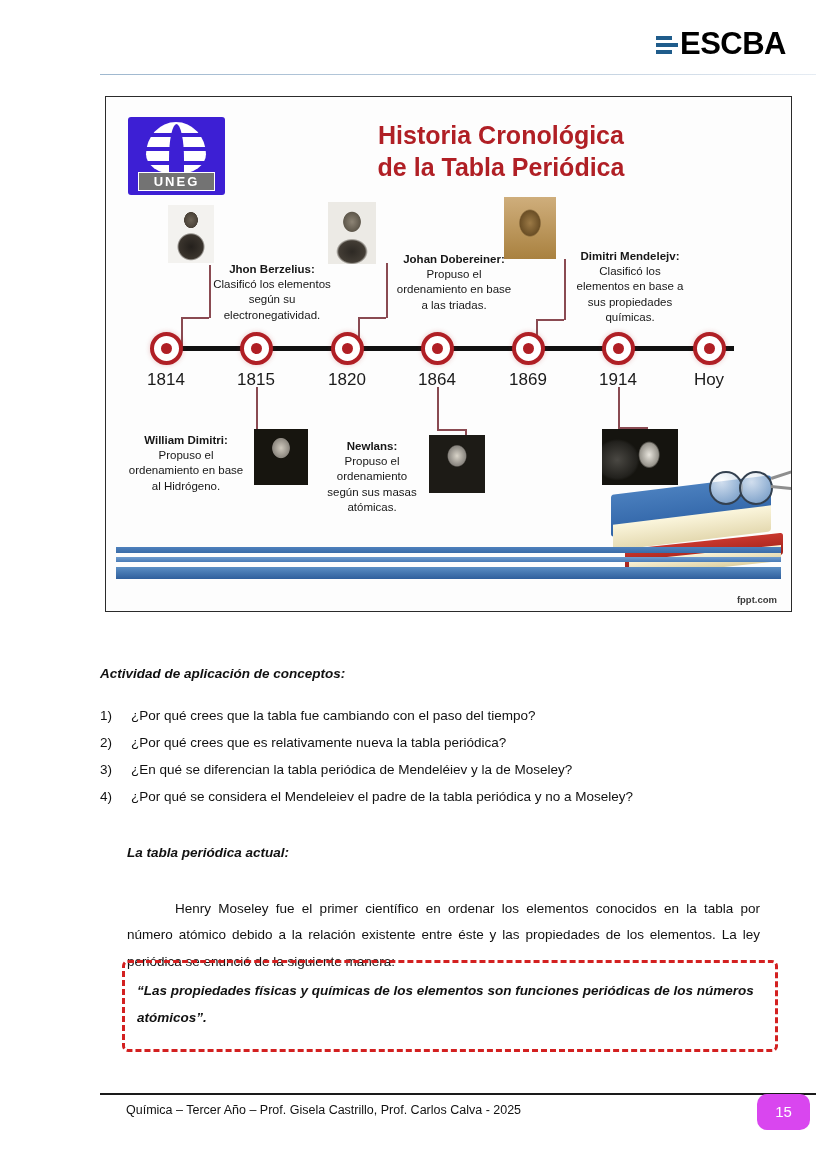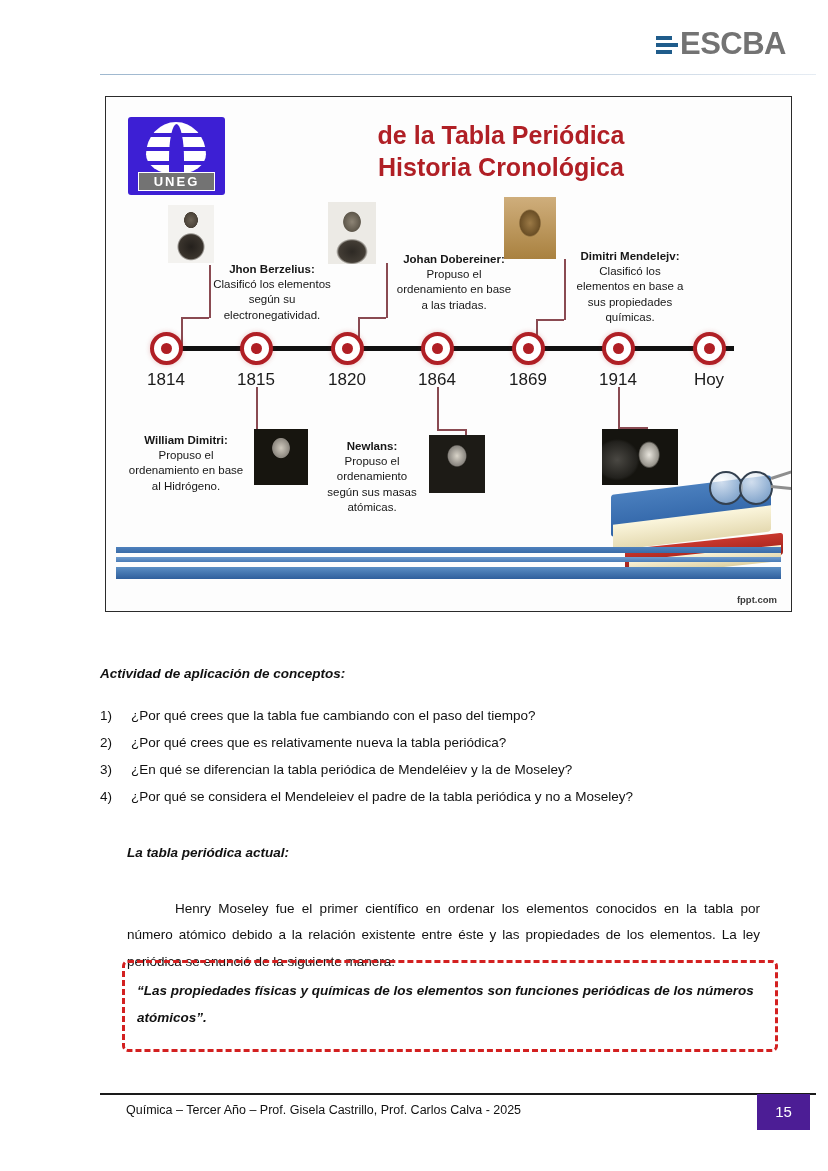--- a/index.html
+++ b/index.html
@@ -26,21 +26,21 @@
   .escba-bars {
     display: inline-block; width: 22px; height: 22px; position: relative;
     margin-right: 2px;
   }
   .escba-bars i {
     position: absolute; left: 0; background: #1f5c8b; height: 4px; display:block;
   }
   .escba-bars i:nth-child(1){ top: 3px; width: 16px; }
   .escba-bars i:nth-child(2){ top: 10px; width: 22px; }
   .escba-bars i:nth-child(3){ top: 17px; width: 16px; }
-  .escba-text { color:#737373; }
+  .escba-text { color:#000000; }
 
   .header-rule {
     position: absolute; left: 100px; top: 74px; width: 716px; height: 1px;
     background: linear-gradient(to right,#9fb8cf,#c6d4e2 70%,#e6ecf3);
   }
 
   
   .info-box {
     position: absolute; left: 105px; top: 96px; width: 687px; height: 516px;
     border: 1.5px solid #2b2b2b; background: #fdfdfd; overflow: hidden;
@@ -242,22 +242,22 @@
   
   .footer-rule {
     position:absolute; left:100px; top:1093px; width:716px; height:2px; background:#1a1a1a;
   }
   .footer-text {
     position:absolute; left:126px; top:1103px;
     font-size:12.5px; color:#111;
   }
   .page-badge {
     position:absolute; left:757px; top:1094px; width:53px; height:36px;
-    background:#4c1d95; color:#ffffff;
-    font-size:15px; text-align:center; line-height:36px;
+    background:#d946ef; color:#ffffff;
+    font-size:15px; text-align:center; line-height:36px;border-radius:10px;
   }
 </style>
 </head>
 <body>
 
 <div class="header">
   <div class="escba-logo">
     <span class="escba-bars">
       <i></i>
         <i></i>
@@ -272,22 +272,22 @@
 
   <div class="uneg-logo">
     <div class="uneg-globe"></div>
     <div class="uneg-stripe" style="top:16px"></div>
     <div class="uneg-stripe" style="top:30px"></div>
     <div class="uneg-stripe" style="top:44px"></div>
     <div class="uneg-box">UNEG</div>
   </div>
 
   <div class="info-title">
+    <div>Historia Cronológica</div>
     <div>de la Tabla Periódica</div>
-    <div>Historia Cronológica</div>
   </div>
 
   <div class="portrait p-berzelius"></div>
   <div class="portrait p-dobereiner"></div>
   <div class="portrait p-mendeleev"></div>
 
   <div class="lbl" style="left:78px; top:165px; width:176px;">
     <b>Jhon Berzelius:</b><br>
     <span>Clasificó los elementos</span><br>
     <span>según su</span><br>

